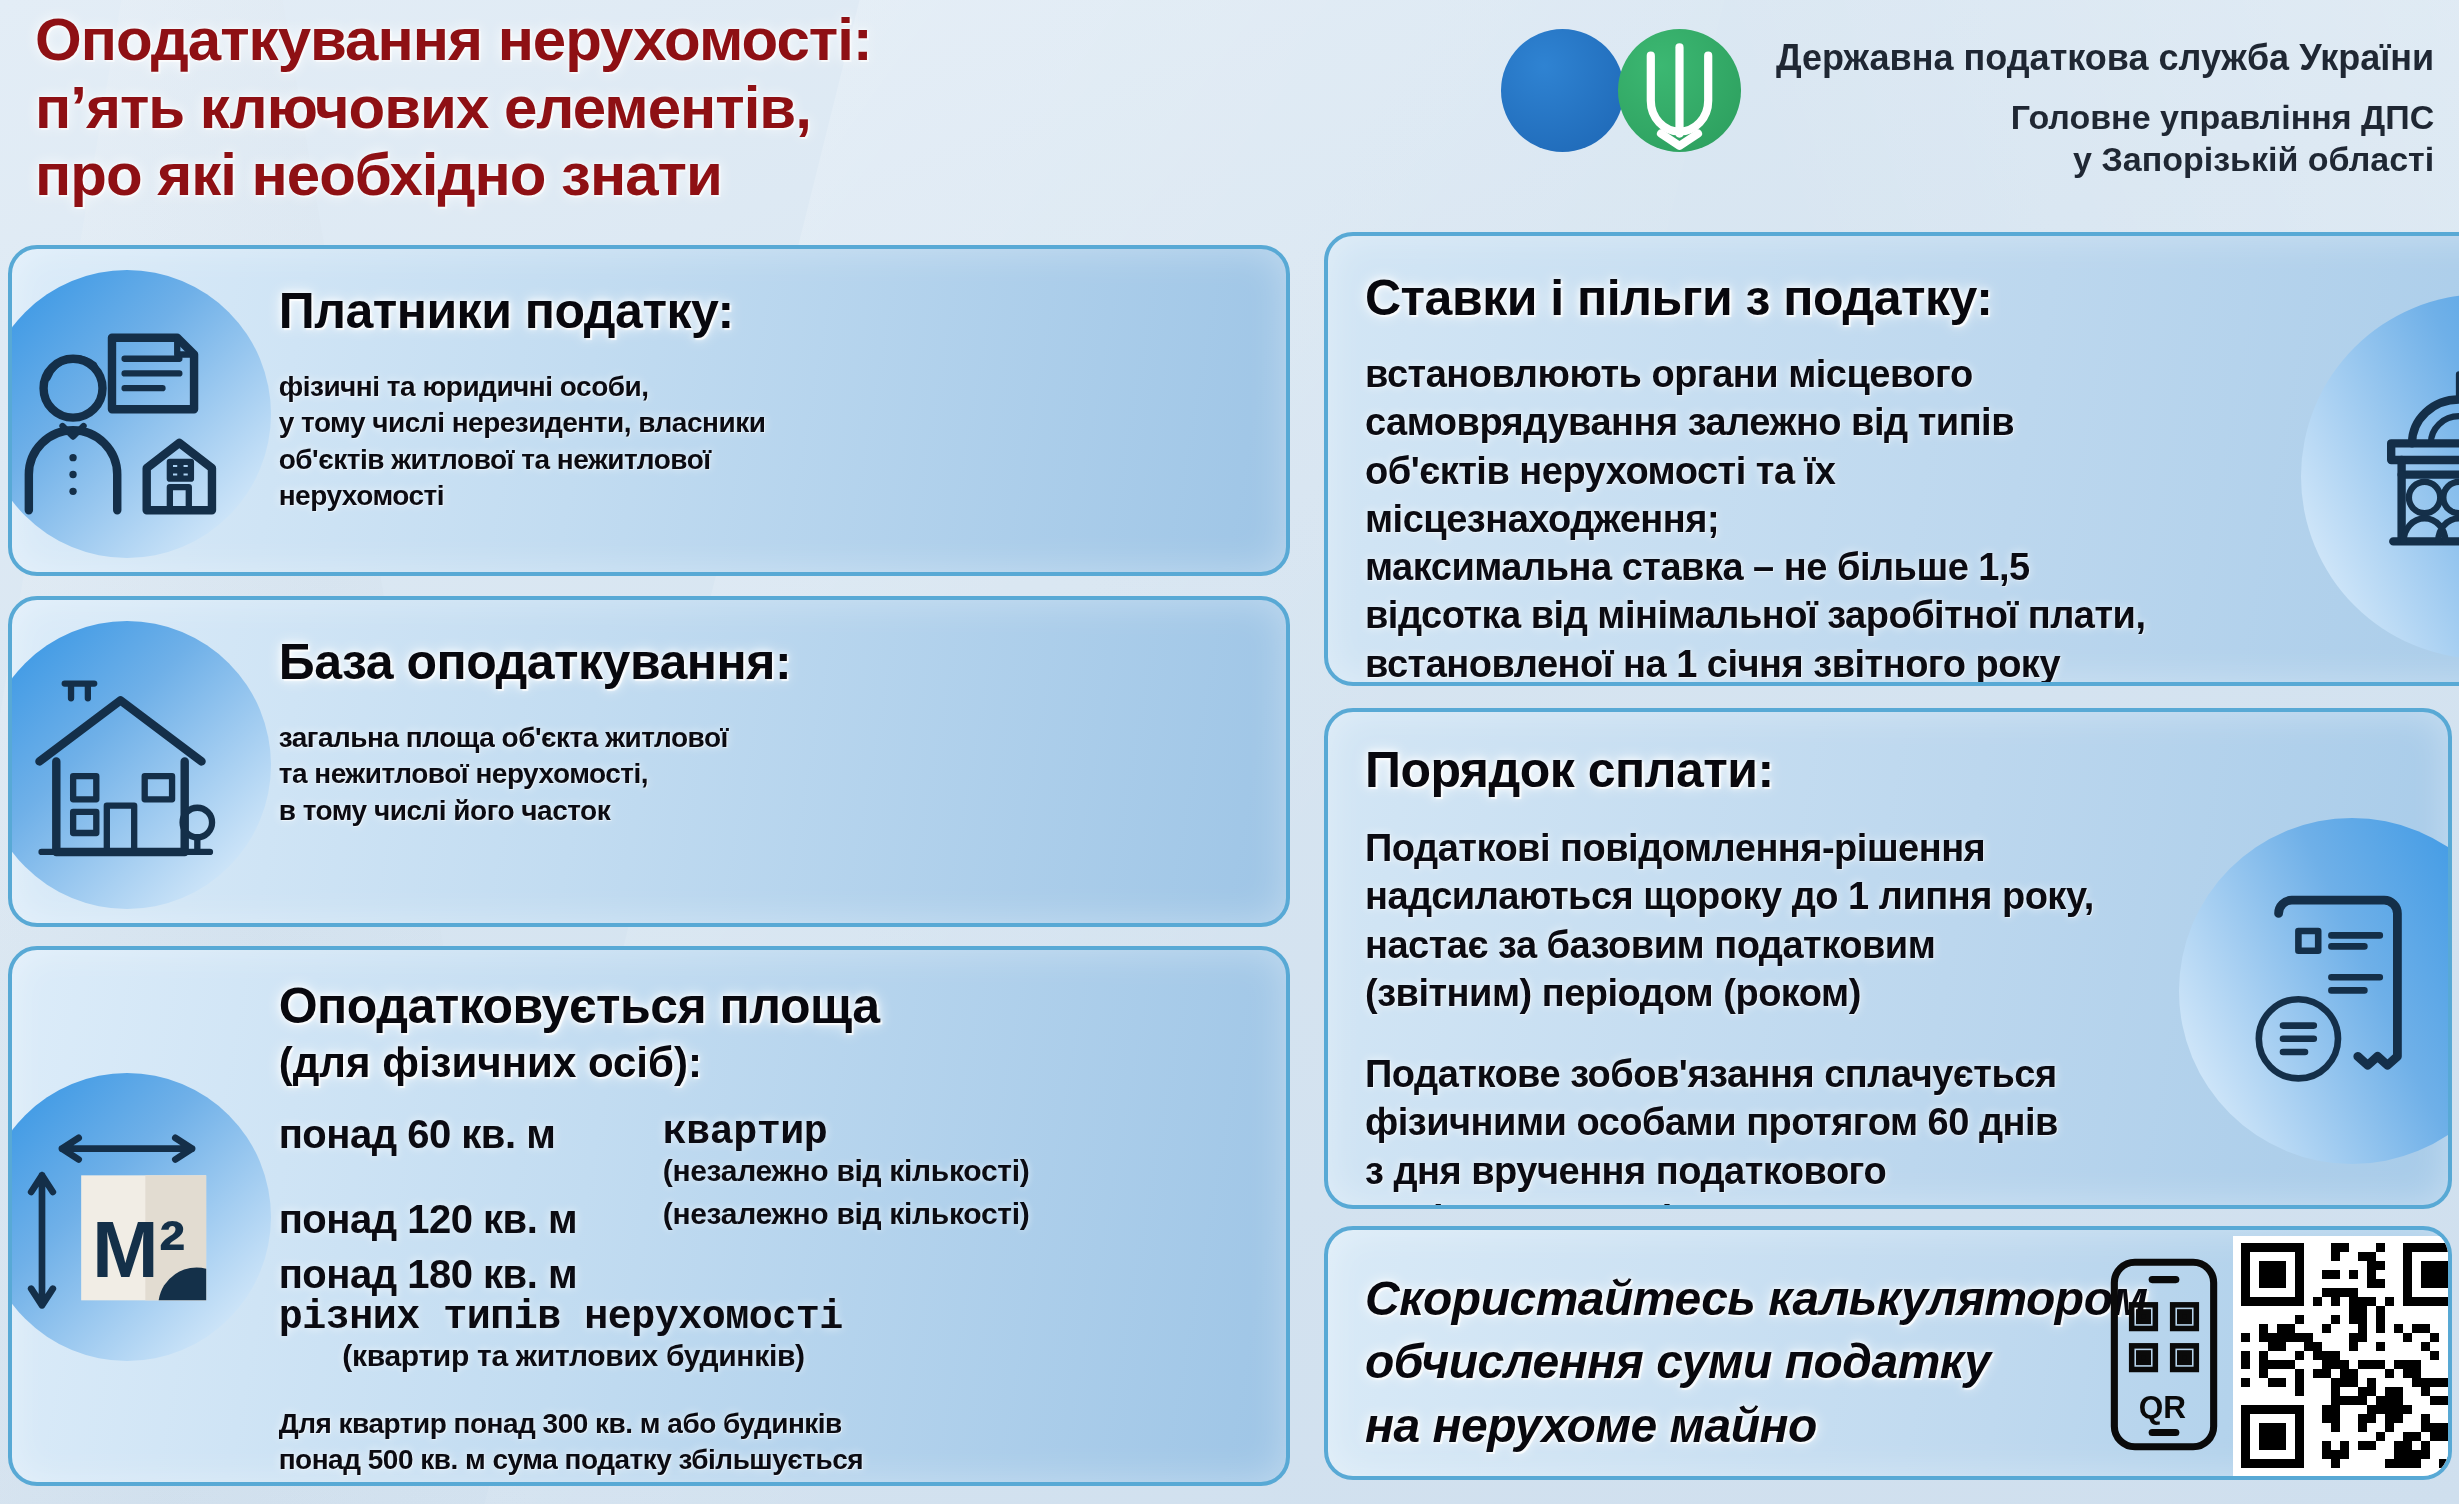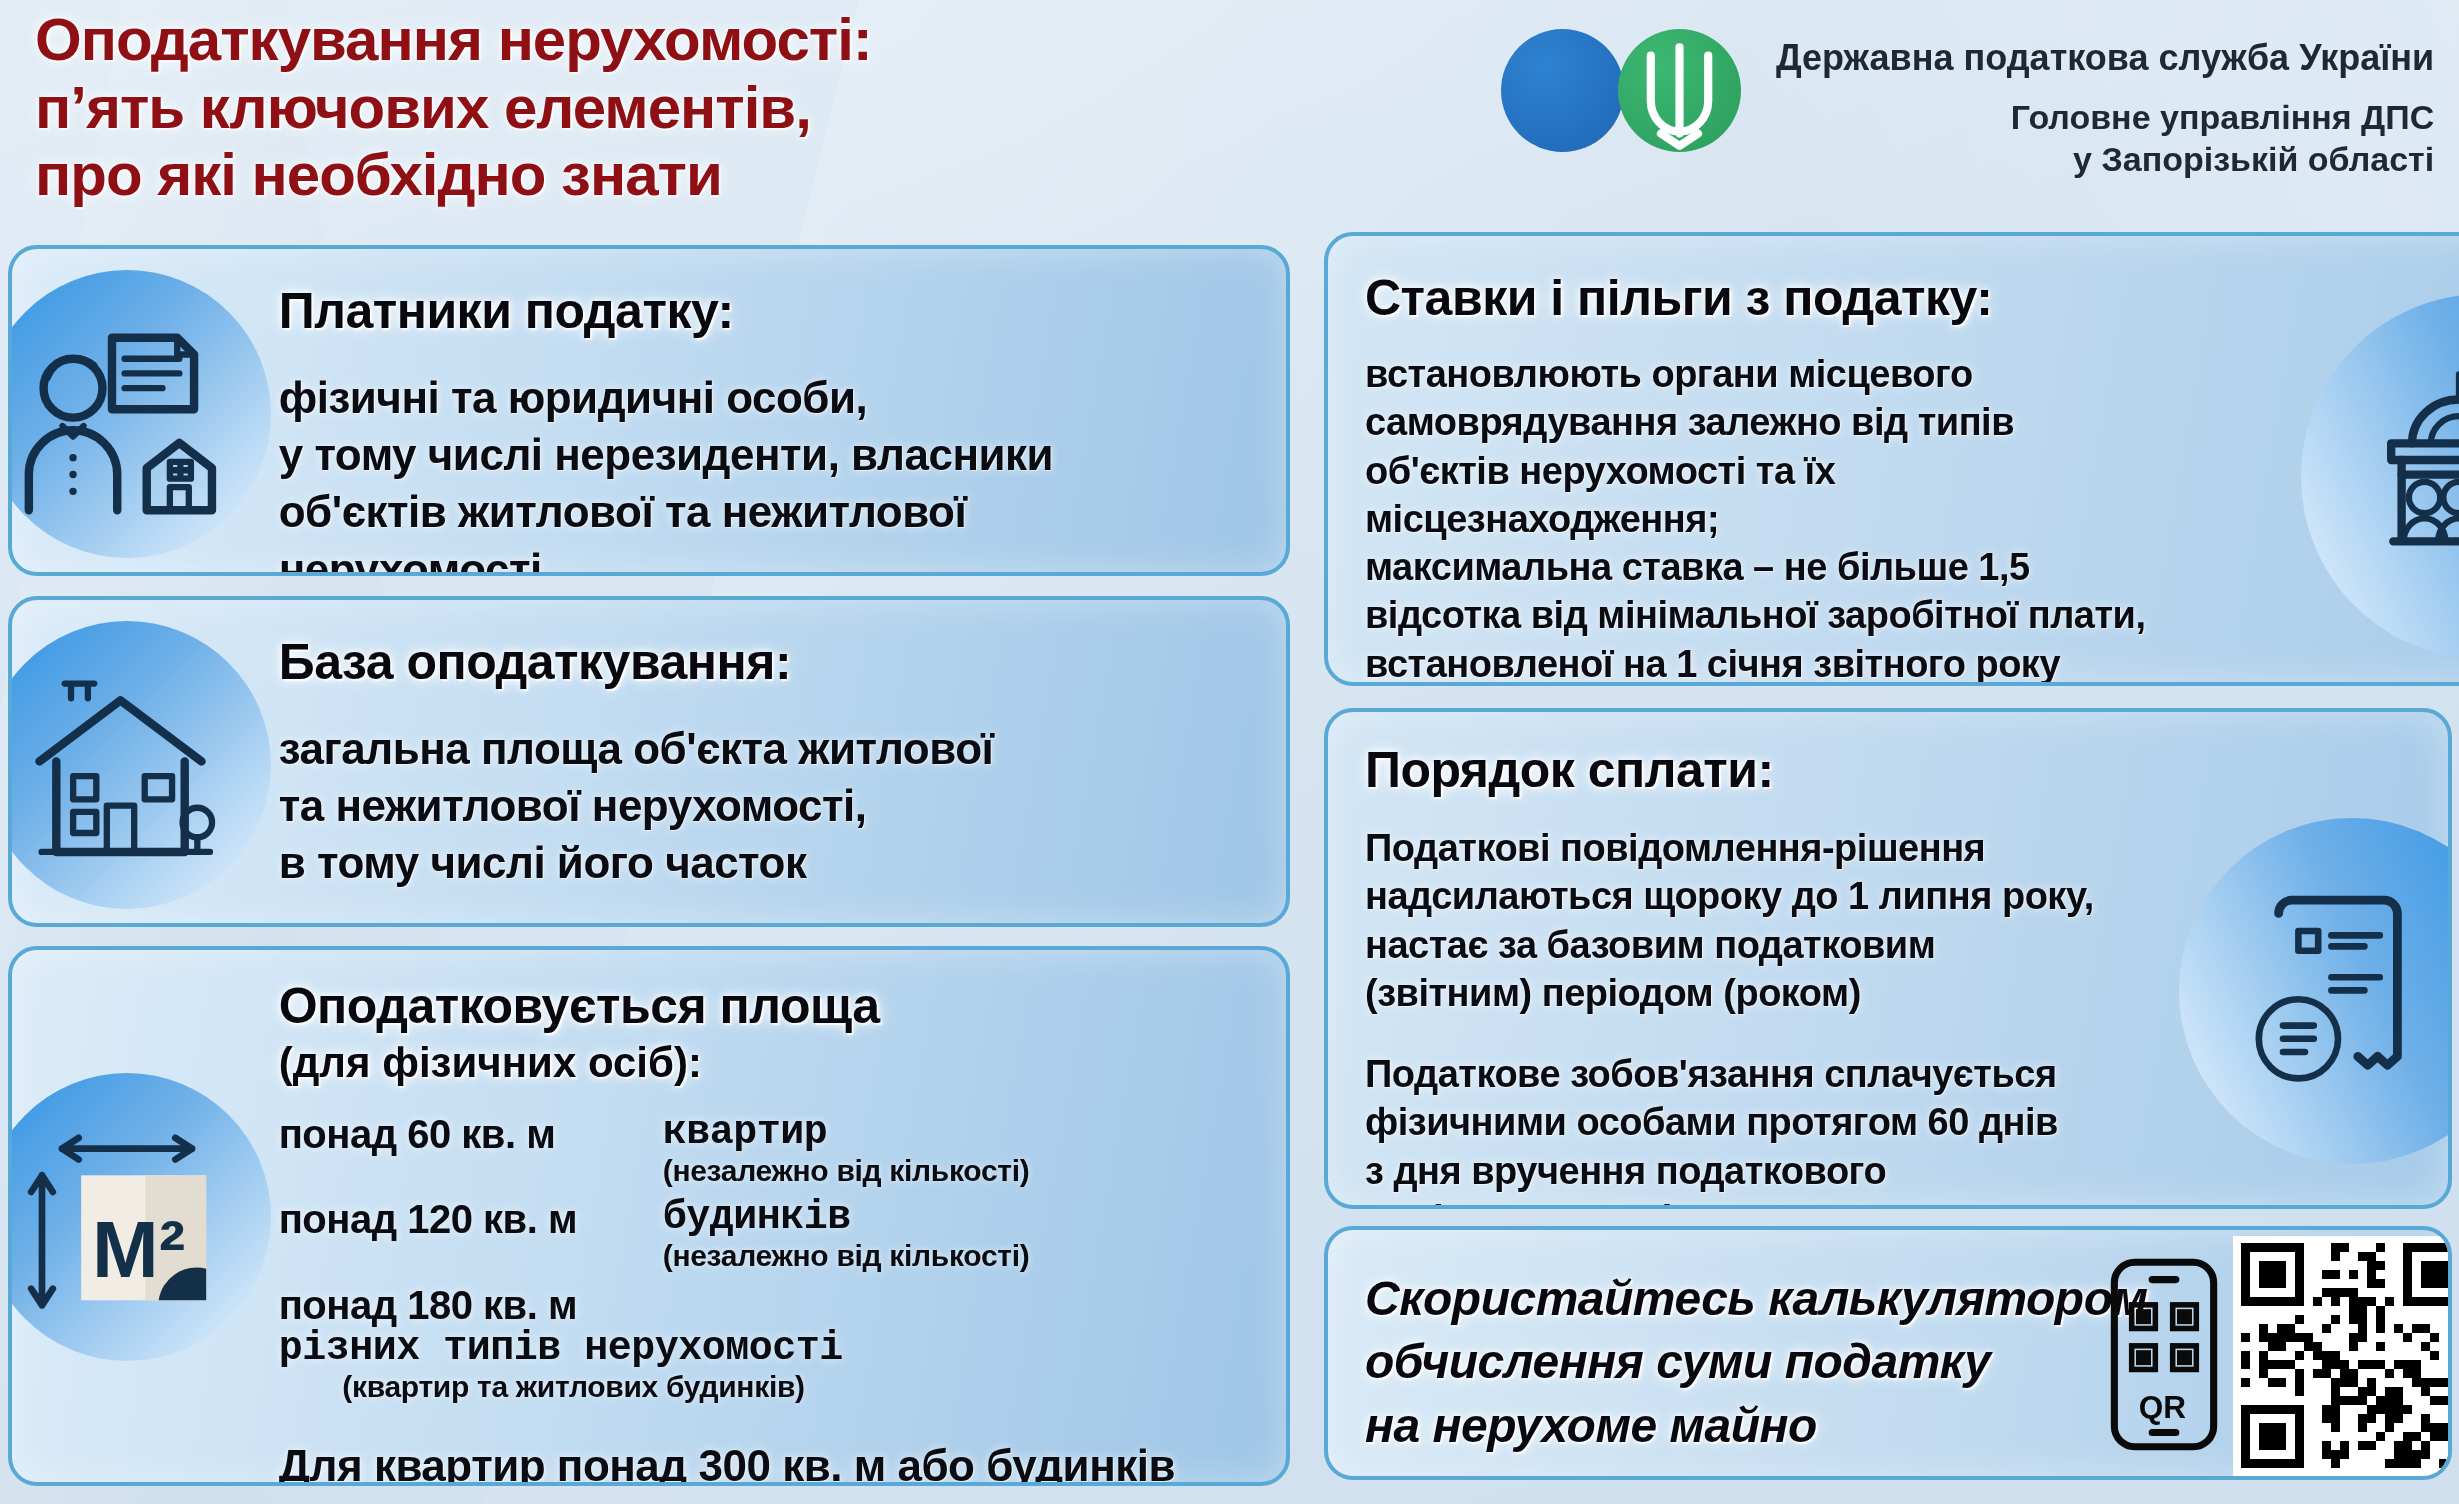--- a/index.html
+++ b/index.html
@@ -41,21 +41,21 @@
 
   .icon-blob { position:absolute; border-radius:50%;
     background:linear-gradient(135deg,#2e92e4 0%,#6fb0e8 40%,#e9f4fd 100%); }
   .icon-blob.flip { background:linear-gradient(245deg,#2e92e4 0%,#6fb0e8 45%,#e9f4fd 100%); }
   .icon-blob svg { position:absolute; }
 
   .h1 { font-size:50px; font-weight:800; letter-spacing:-0.5px; color:#08080e;
     text-shadow:0 0 15.4px #fff,0 0 7.7px #fff,1.9px 1.9px 1px rgba(255,255,255,.8); }
   .h2 { font-size:42px; font-weight:800; color:#08080e;
     text-shadow:0 0 15.4px #fff,0 0 7.7px #fff,1.9px 1.9px 1px rgba(255,255,255,.8); }
-  .body-txt { font-size:44px; font-weight:700; line-height:1.3; color:#0b0b12;
+  .body-txt { font-size:28px; font-weight:700; line-height:1.3; color:#0b0b12;
     white-space:pre-line; letter-spacing:-0.5px;
     text-shadow:0 0 9.6px rgba(255,255,255,.75),1px 1px 0 rgba(255,255,255,.5); }
   .note-txt { font-size:30px; font-weight:700; color:#0b0b12; letter-spacing:-0.3px;
     text-shadow:0 0 7.7px rgba(255,255,255,.7); }
 
   .abs { position:absolute; }
   .row { display:flex; align-items:flex-start; }
   .row .size { width:384px; font-size:40px; font-weight:800; color:#0b0b12;
     text-shadow:0 0 9.6px rgba(255,255,255,.75); letter-spacing:-0.5px; }
   .row .type-wrap { flex:1; }
@@ -162,21 +162,20 @@
         <div class="row">
           <div class="size">понад 60 кв. м</div>
           <div class="type-wrap">
             <div class="type">квартир</div>
             <div class="note-txt">(незалежно від кількості)</div>
           </div>
         </div>
         <div class="row" style="margin-top:9.6px;">
           <div class="size">понад 120 кв. м</div>
           <div class="type-wrap">
-            <div class="type">будинків</div>
             <div class="note-txt">(незалежно від кількості)</div>
           </div>
         </div>
         <div class="row" style="margin-top:9.6px;flex-direction:column;">
           <div class="size">понад 180 кв. м</div>
           <div class="type-wrap">
             <div class="type">різних типів нерухомості</div>
             <div class="note-txt" style="text-align:right; padding-right:38px;">(квартир та житлових будинків)</div>
           </div>
         </div>

